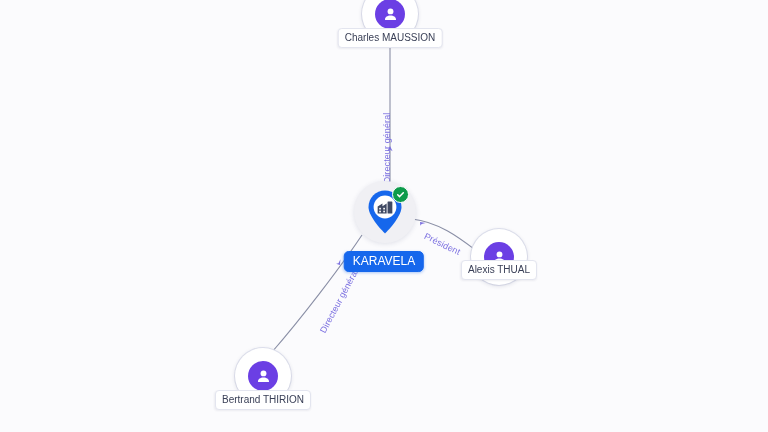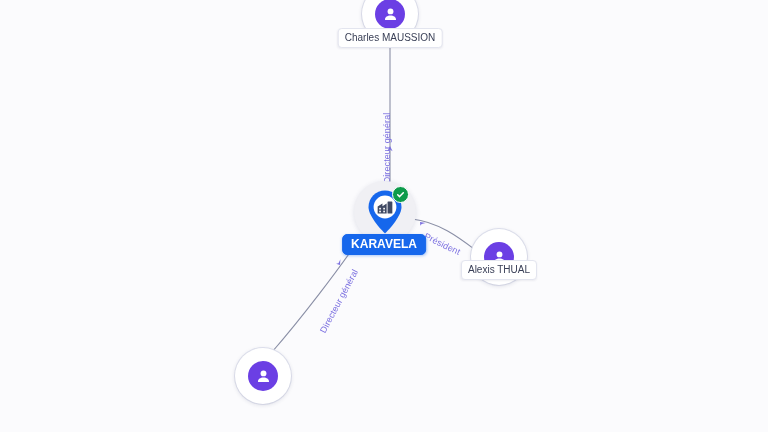--- a/index.html
+++ b/index.html
@@ -189,34 +189,35 @@
         <rect x="4.3" y="16.9" width="2.2" height="2.2" fill="#ffffff"></rect>
         <rect x="9.7" y="16.9" width="2.2" height="2.2" fill="#ffffff"></rect>
       </svg>
       <span class="verified-badge">
         <svg width="9" height="9" viewBox="0 0 24 24" fill="none" stroke="#ffffff" stroke-width="4" stroke-linecap="round" stroke-linejoin="round">
           <path d="M4.5 12.6 L9.6 17.6 L19.5 7.2"></path>
         </svg>
       </span>
     </div>
   </div>
-  <div class="node-label primary" style="left:384px; top:234px;font-weight:bold;">KARAVELA</div>
+  <div class="node-label primary" style="left:384px; top:251px;">KARAVELA</div>
 
   <div class="person-node" style="left:499px; top:257px;">
     <span class="avatar-circle">
       <svg width="19" height="19" viewBox="0 0 24 24" fill="#ffffff">
         <circle cx="12" cy="8.1" r="3.7"></circle>
         <path d="M12 13.2c-4.1 0-6.9 2.2-6.9 4.6v1.1h13.8v-1.1c0-2.4-2.8-4.6-6.9-4.6z"></path>
       </svg>
     </span>
   </div>
   <div class="node-label" style="left:499px; top:260px;">Alexis THUAL</div>
 
   <div class="person-node" style="left:263px; top:376px;">
     <span class="avatar-circle">
       <svg width="19" height="19" viewBox="0 0 24 24" fill="#ffffff">
         <circle cx="12" cy="8.1" r="3.7"></circle>
         <path d="M12 13.2c-4.1 0-6.9 2.2-6.9 4.6v1.1h13.8v-1.1c0-2.4-2.8-4.6-6.9-4.6z"></path>
       </svg>
     </span>
   </div>
+  <div class="node-label" style="left:263px; top:390px;">Bertrand THIRION</div>
 
 </div>
 
 </body></html>

